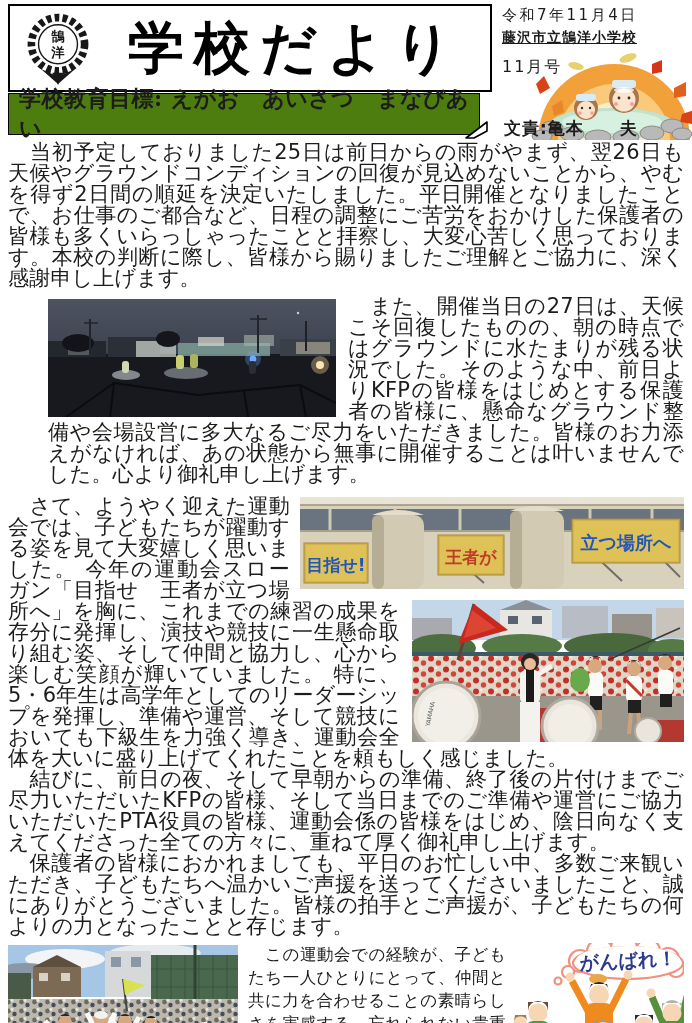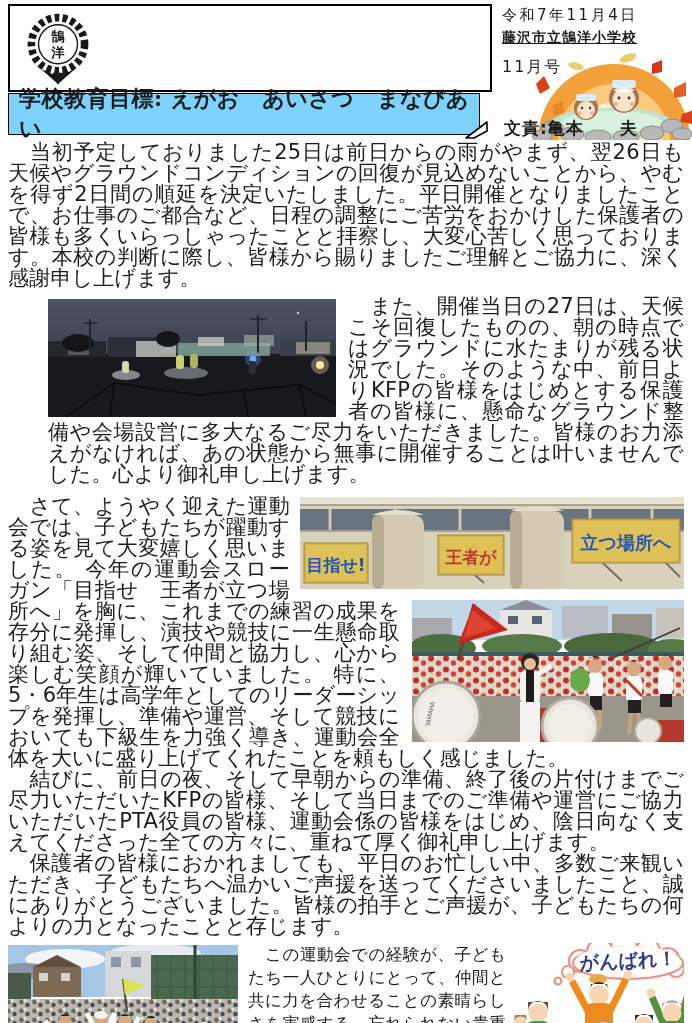--- a/index.html
+++ b/index.html
@@ -6,21 +6,21 @@
   .page{position:relative;width:692px;height:1023px;background:#fff;overflow:hidden;
         font-family:"DejaVu Sans","Liberation Sans",sans-serif;color:#1c1c1c;}
   
   .header{position:absolute;left:0;top:0;width:692px;height:142px;}
   .title-box{position:absolute;left:8px;top:4px;width:480px;height:84px;
              border:2.5px solid #000;display:flex;align-items:center;background:#fff;}
   .emblem{flex:0 0 96px;display:flex;justify-content:center;align-items:center;}
   .newsletter-title{flex:1;text-align:center;font-size:56px;font-weight:bold;
              letter-spacing:10px;line-height:1;color:#000;margin-right:6px;}
   .goal-banner{position:absolute;left:8px;top:93px;width:460px;height:40px;
-             border:1.5px solid #000;background:#7dd3fc;display:flex;align-items:center;
+             border:1.5px solid #000;background:#4d7c0f;display:flex;align-items:center;
              font-family:"DejaVu Serif","Liberation Serif",serif;
              font-size:22px;font-weight:bold;letter-spacing:0.5px;padding-left:10px;}
   .fold-corner{position:absolute;right:-12px;bottom:-6px;}
   .header-right{position:absolute;left:502px;top:2px;width:198px;height:140px;}
   .hdr-illust{position:absolute;left:22px;top:34px;z-index:0;}
   .hdr-date{position:relative;z-index:2;font-size:15px;letter-spacing:2.5px;padding-top:4px;}
   .hdr-school{position:relative;z-index:2;font-size:14px;font-weight:bold;letter-spacing:1px;margin-top:4px;text-decoration:underline;}
   .hdr-issue{position:relative;z-index:2;font-size:16px;letter-spacing:2px;margin-top:10px;}
   .hdr-author{position:absolute;z-index:2;left:2px;bottom:2px;font-size:17px;font-weight:bold;letter-spacing:1px;}
   
@@ -49,20 +49,21 @@
       <div class="emblem">
         <svg width="80" height="76" viewBox="0 0 84 80">
           <circle cx="42" cy="36" r="28" fill="none" stroke="#181818" stroke-width="8" stroke-dasharray="5 3.5"></circle>
           <circle cx="42" cy="36" r="20.5" fill="#fff" stroke="#181818" stroke-width="1.5"></circle>
           <polygon points="24,62 42,78 60,62 42,70" fill="#181818"></polygon>
           <polygon points="36,66 42,79 48,66" fill="#181818"></polygon>
           <text x="42" y="33" font-size="14" text-anchor="middle" fill="#181818" font-weight="bold">鵠</text>
           <text x="42" y="49" font-size="14" text-anchor="middle" fill="#181818" font-weight="bold">洋</text>
         </svg>
       </div>
+      <div class="newsletter-title">学校だより</div>
     </div>
 
     <div class="goal-banner">
       <span>学校教育目標: えがお　あいさつ　まなびあい</span>
       <svg class="fold-corner" width="26" height="20" viewBox="0 0 26 20">
         <polygon points="1,18 22,2 22,11 9,18" fill="#fff" stroke="#000" stroke-width="1.6" stroke-linejoin="round"></polygon>
       </svg>
     </div>
 
     <div class="header-right">

